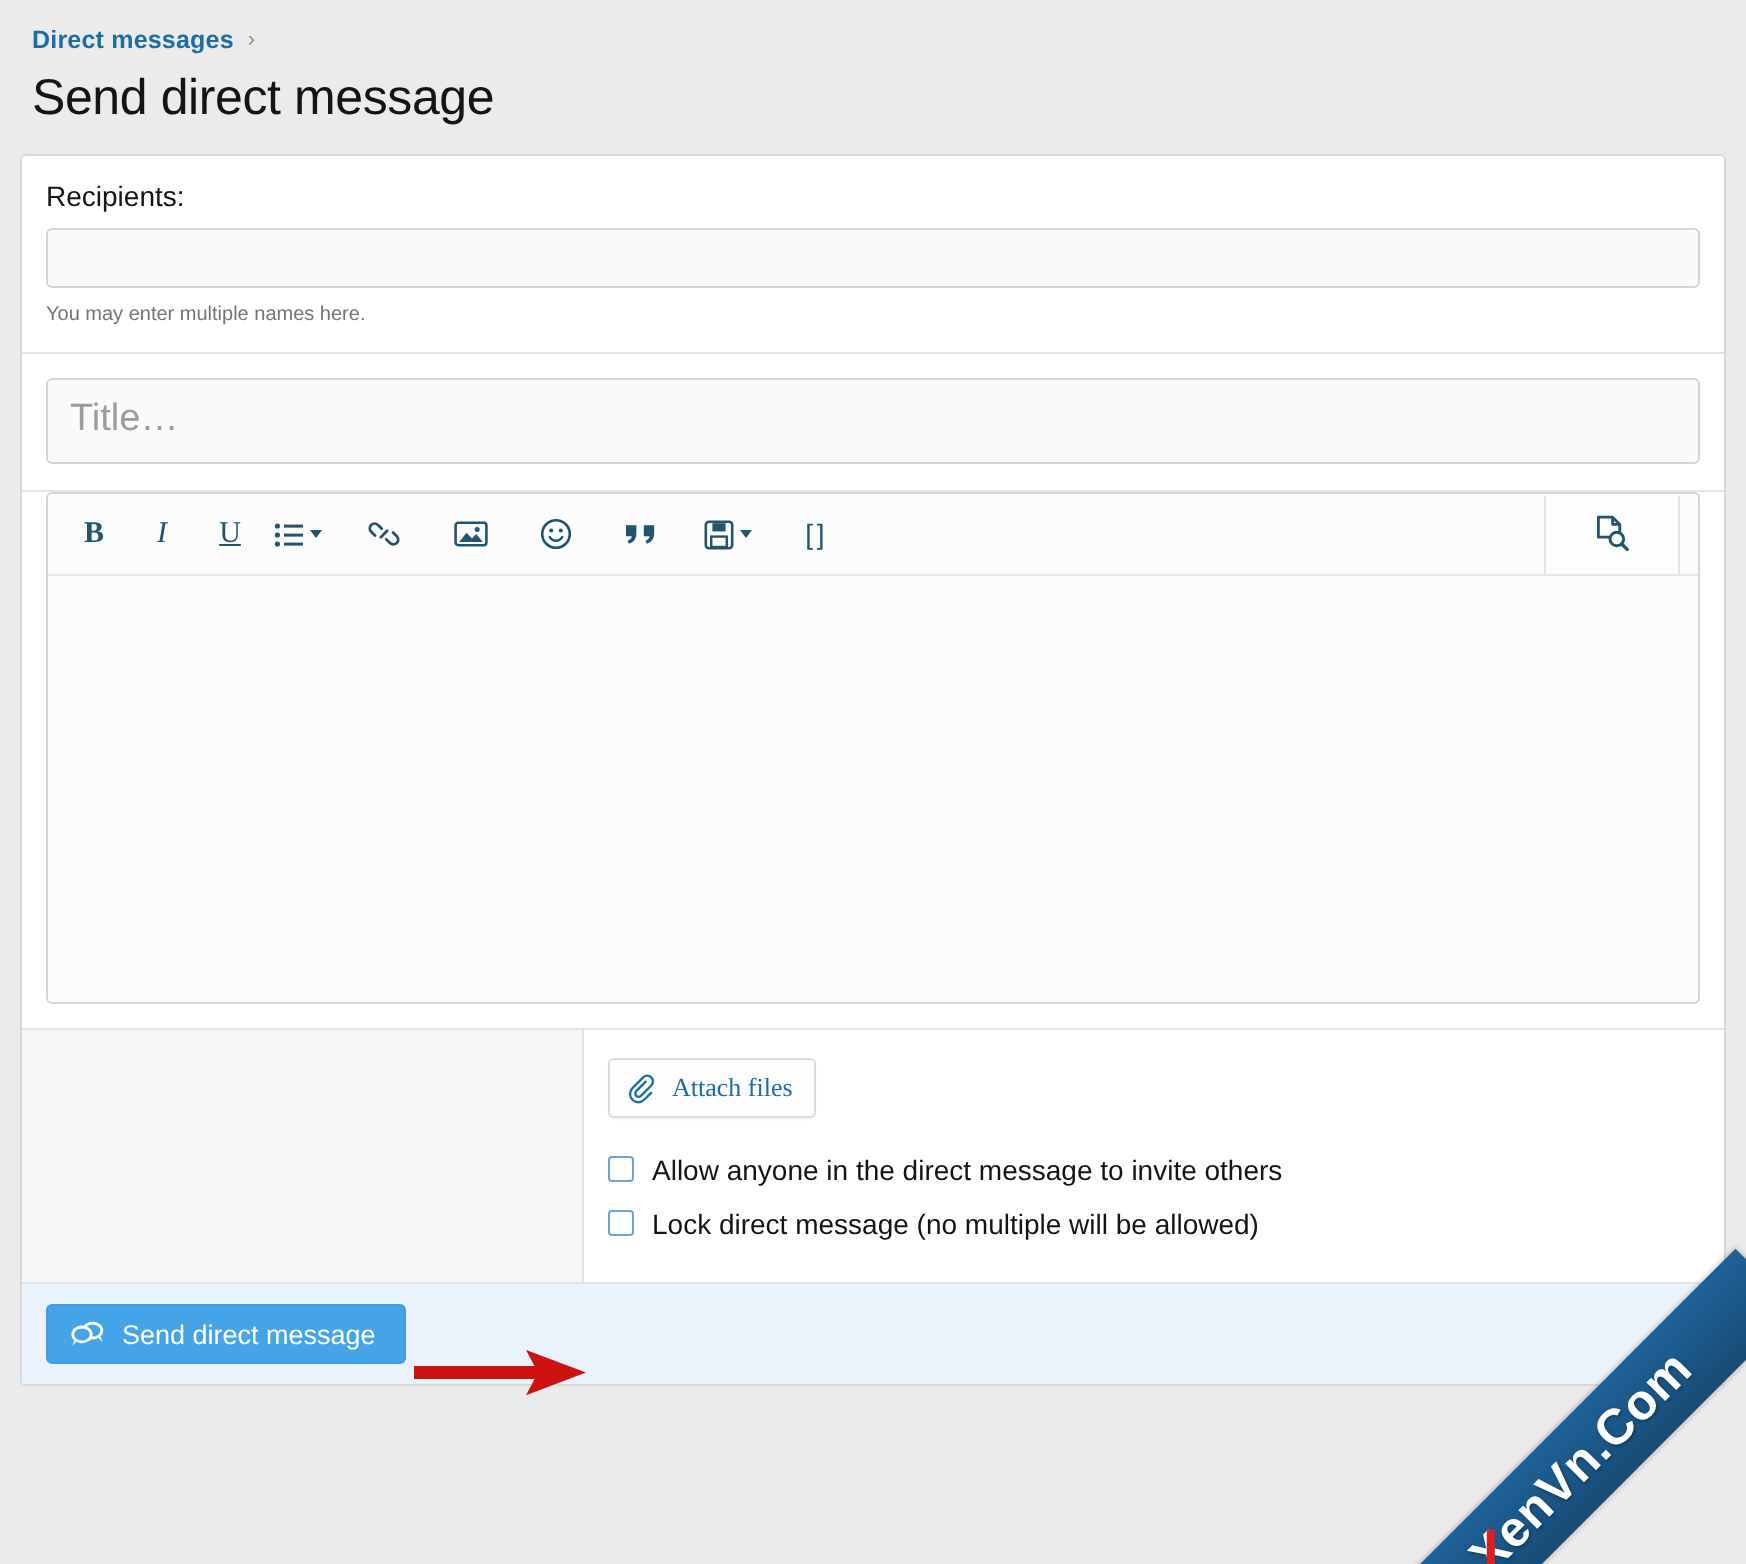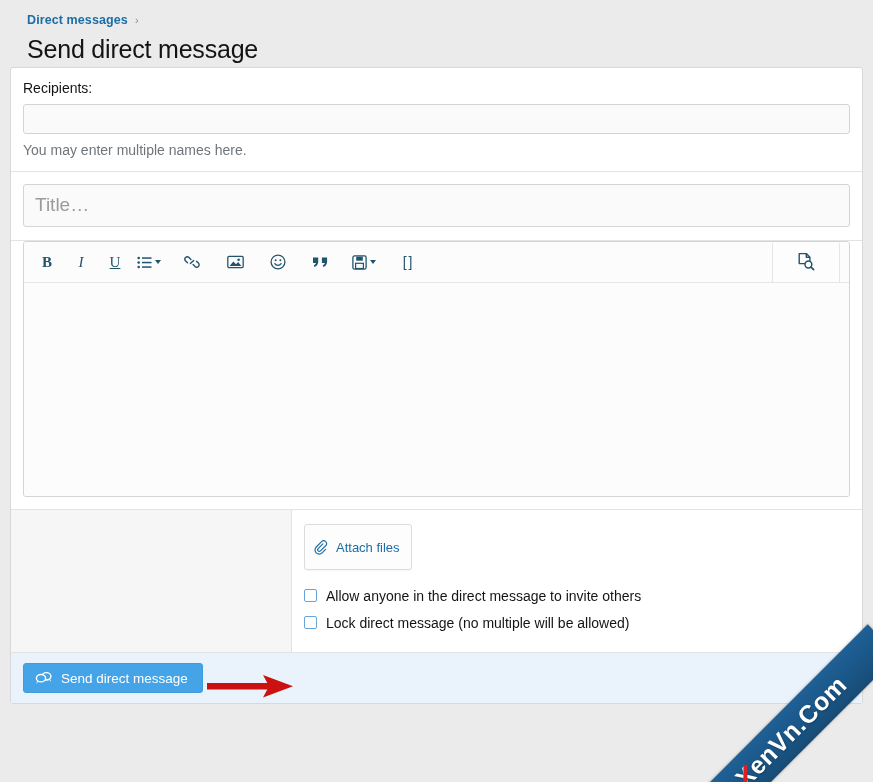--- a/index.html
+++ b/index.html
@@ -12,21 +12,21 @@
     background: #ebebeb;
     font-family: "Liberation Sans", sans-serif;
     font-size: 13px;
     color: #141414;
     overflow: hidden;
     position: relative;
   }
 
   
   .page-head {
-    padding: 11px 0 0 27px;
+    padding: 11px 0 0 16px;
   }
   .breadcrumb {
     font-size: 12.5px;
     font-weight: bold;
     color: #1b6ea5;
     letter-spacing: .1px;
     height: 17px;
     display: flex;
     align-items: center;
     gap: 7px;
@@ -47,21 +47,21 @@
     color: #141414;
     margin: 6px 0 0 0;
     line-height: 30px;
     letter-spacing: -.2px;
   }
 
   
   .form-panel {
     position: absolute;
     left: 10px;
-    top: 67px;
+    top: 77px;
     width: 853px;
     background: #ffffff;
     border: 1px solid #d8d8d8;
     border-radius: 3px;
     box-sizing: border-box;
   }
 
   .row-block {
     padding: 12px 12px 13px 12px;
     border-bottom: 1px solid #e3e3e3;
@@ -84,28 +84,28 @@
     background: #fafafa;
     font-family: "Liberation Sans", sans-serif;
     font-size: 13px;
     color: #141414;
     padding: 0 8px;
     outline: none;
   }
   .text-input::placeholder { color: #9a9a9a; }
 
   .field-hint {
-    font-size: 14px;
+    font-size: 10px;
     color: #70757a;
     margin-top: 8px;
   }
 
   .title-input {
     height: 43px;
-    font-size: 18px;
+    font-size: 13px;
     padding: 0 11px;
     color: #141414;
   }
   .title-input::placeholder { color: #9b9b9b; font-size: 19px; }
 
   
   .editor-wrap {
     border: 1px solid #d4d4d4;
     border-radius: 3px;
     background: #fcfcfc;
@@ -203,28 +203,28 @@
   .opt-contentcol {
     flex: 1;
     padding: 14px 12px 16px 12px;
     box-sizing: border-box;
   }
 
   .attach-btn {
     display: inline-flex;
     align-items: center;
     gap: 7px;
-    height: 46px;
+    height: 30px;
     padding: 0 11px 0 9px;
     border: 1px solid #dcdcdc;
     border-radius: 3px;
     background: #fdfdfd;
     color: #1b6ea5;
     font-size: 13px;
-    font-family: Liberation Sans, sans-serif;
+    font-family: Liberation Serif, serif;
     cursor: pointer;
     box-shadow: 0 1px 1px rgba(0,0,0,.04);
   }
 
   .checkbox-list { margin-top: 12px; }
   .cb-row {
     display: flex;
     align-items: center;
     gap: 9px;
     height: 27px;

